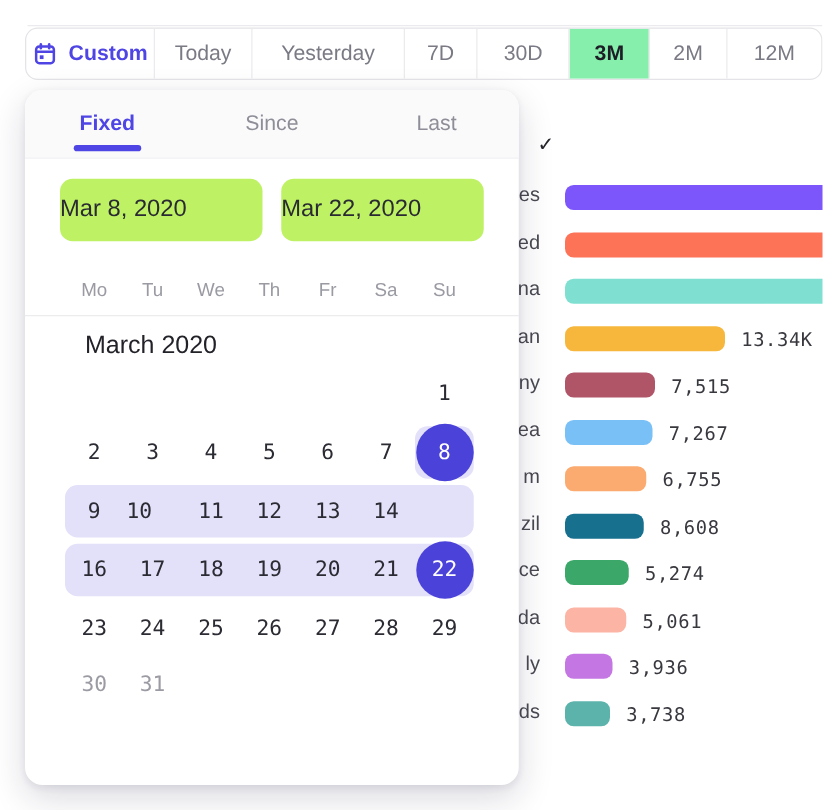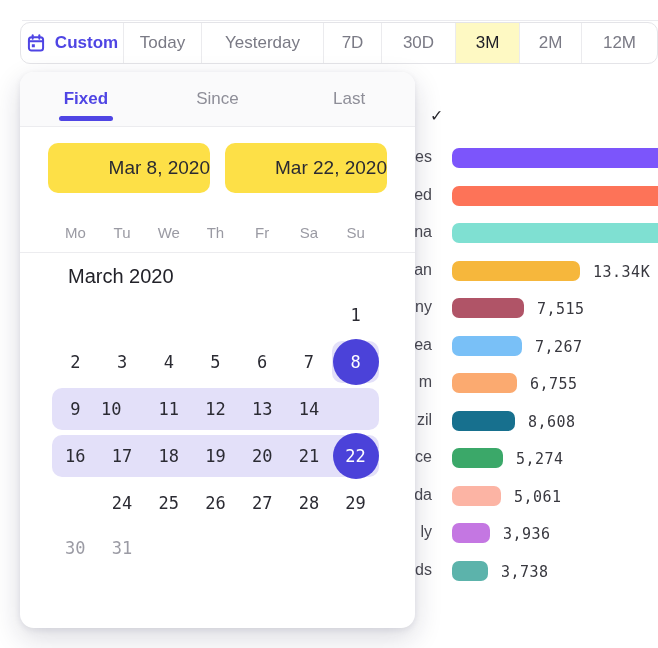--- a/index.html
+++ b/index.html
@@ -18,21 +18,21 @@
     display: flex; align-items: stretch;
     background: #fff; border: 1px solid #e4e4e8; border-radius: 10px; overflow: hidden;
   }
   .seg {
     display: flex; align-items: center; justify-content: center;
     font-size: 17px; color: #7a7a85; border-left: 1px solid #ebebee;
     cursor: pointer; white-space: nowrap;
   }
   .seg:first-child { border-left: none; }
   .seg.custom { gap: 9px; font-weight: 700; }
-  .seg.selected { background: #fef9c3; color: #1d1d26; font-weight: 400; }
+  .seg.selected { background: #86efac; color: #1d1d26; font-weight: 700; }
   .cal-icon { width: 20px; height: 20px; display: block; }
 
   
   .chart { position: absolute; inset: 0; }
   .chart-row { position: absolute; left: 0; right: 0; height: 22px; }
   .chart-label {
     position: absolute; right: 226px; top: 1px; font-size: 16px; color: #4a4a52;
     white-space: nowrap;
   }
   .chart-bar { position: absolute; left: 452px; top: 1px; height: 20px; border-radius: 7px; }
@@ -53,22 +53,22 @@
   }
   .tab { flex: 1; display: flex; align-items: center; justify-content: center;
          font-size: 17px; color: #8e8e98; position: relative; cursor: pointer; }
   .tab.active { color: var(--accent); font-weight: 700; }
   .tab .underline {
     position: absolute; bottom: 5px; left: 50%; transform: translateX(-50%);
     width: 54px; height: 5px; border-radius: 3px; background: var(--accent);
   }
   .inputs { position: absolute; top: 71px; left: 28px; right: 28px; display: flex; gap: 15px; }
   .date-input {
-    flex: 1; height: 50px; background: #fde047; border-radius: 10px;
-    display: flex; align-items: center; justify-content: flex-end;
+    flex: 1; height: 50px; background: #bef264; border-radius: 10px;
+    display: flex; align-items: center; justify-content: flex-start;
     font-size: 19px; color: #2a2a32; cursor: text;
   }
   .weekdays { position: absolute; top: 152px; left: 32px; width: 327px; display: flex; }
   .weekdays span { width: 46.71px; text-align: center; font-size: 15px; color: #9a9aa3; }
   .head-divider { position: absolute; top: 180px; left: 0; right: 0; height: 1px; background: #ececef; }
   .month-title { position: absolute; top: 193px; left: 48px; font-size: 20px; color: #222229; }
 
   .cal-grid { position: absolute; left: 32px; top: 0; width: 327px; }
   .cal-row { position: absolute; left: 0; width: 327px; height: 42px; }
   .cal-row .row-bg { position: absolute; inset: 0; background: #e3e0f9; border-radius: 10px; }
@@ -281,20 +281,23 @@
         <div class="cell" style="left: 233.55px;">
           <span>21</span>
         </div>
         <div class="cell" style="left: 280.26px;">
           <div class="day-circle">
             <span>22</span>
           </div>
         </div>
       </div>
       <div class="cal-row" style="top: 410px;">
+        <div class="cell" style="left: 0px;">
+          <span>23</span>
+        </div>
         <div class="cell" style="left: 46.71px;">
           <span>24</span>
         </div>
         <div class="cell" style="left: 93.42px;">
           <span>25</span>
         </div>
         <div class="cell" style="left: 140.13px;">
           <span>26</span>
         </div>
         <div class="cell" style="left: 186.84px;">

